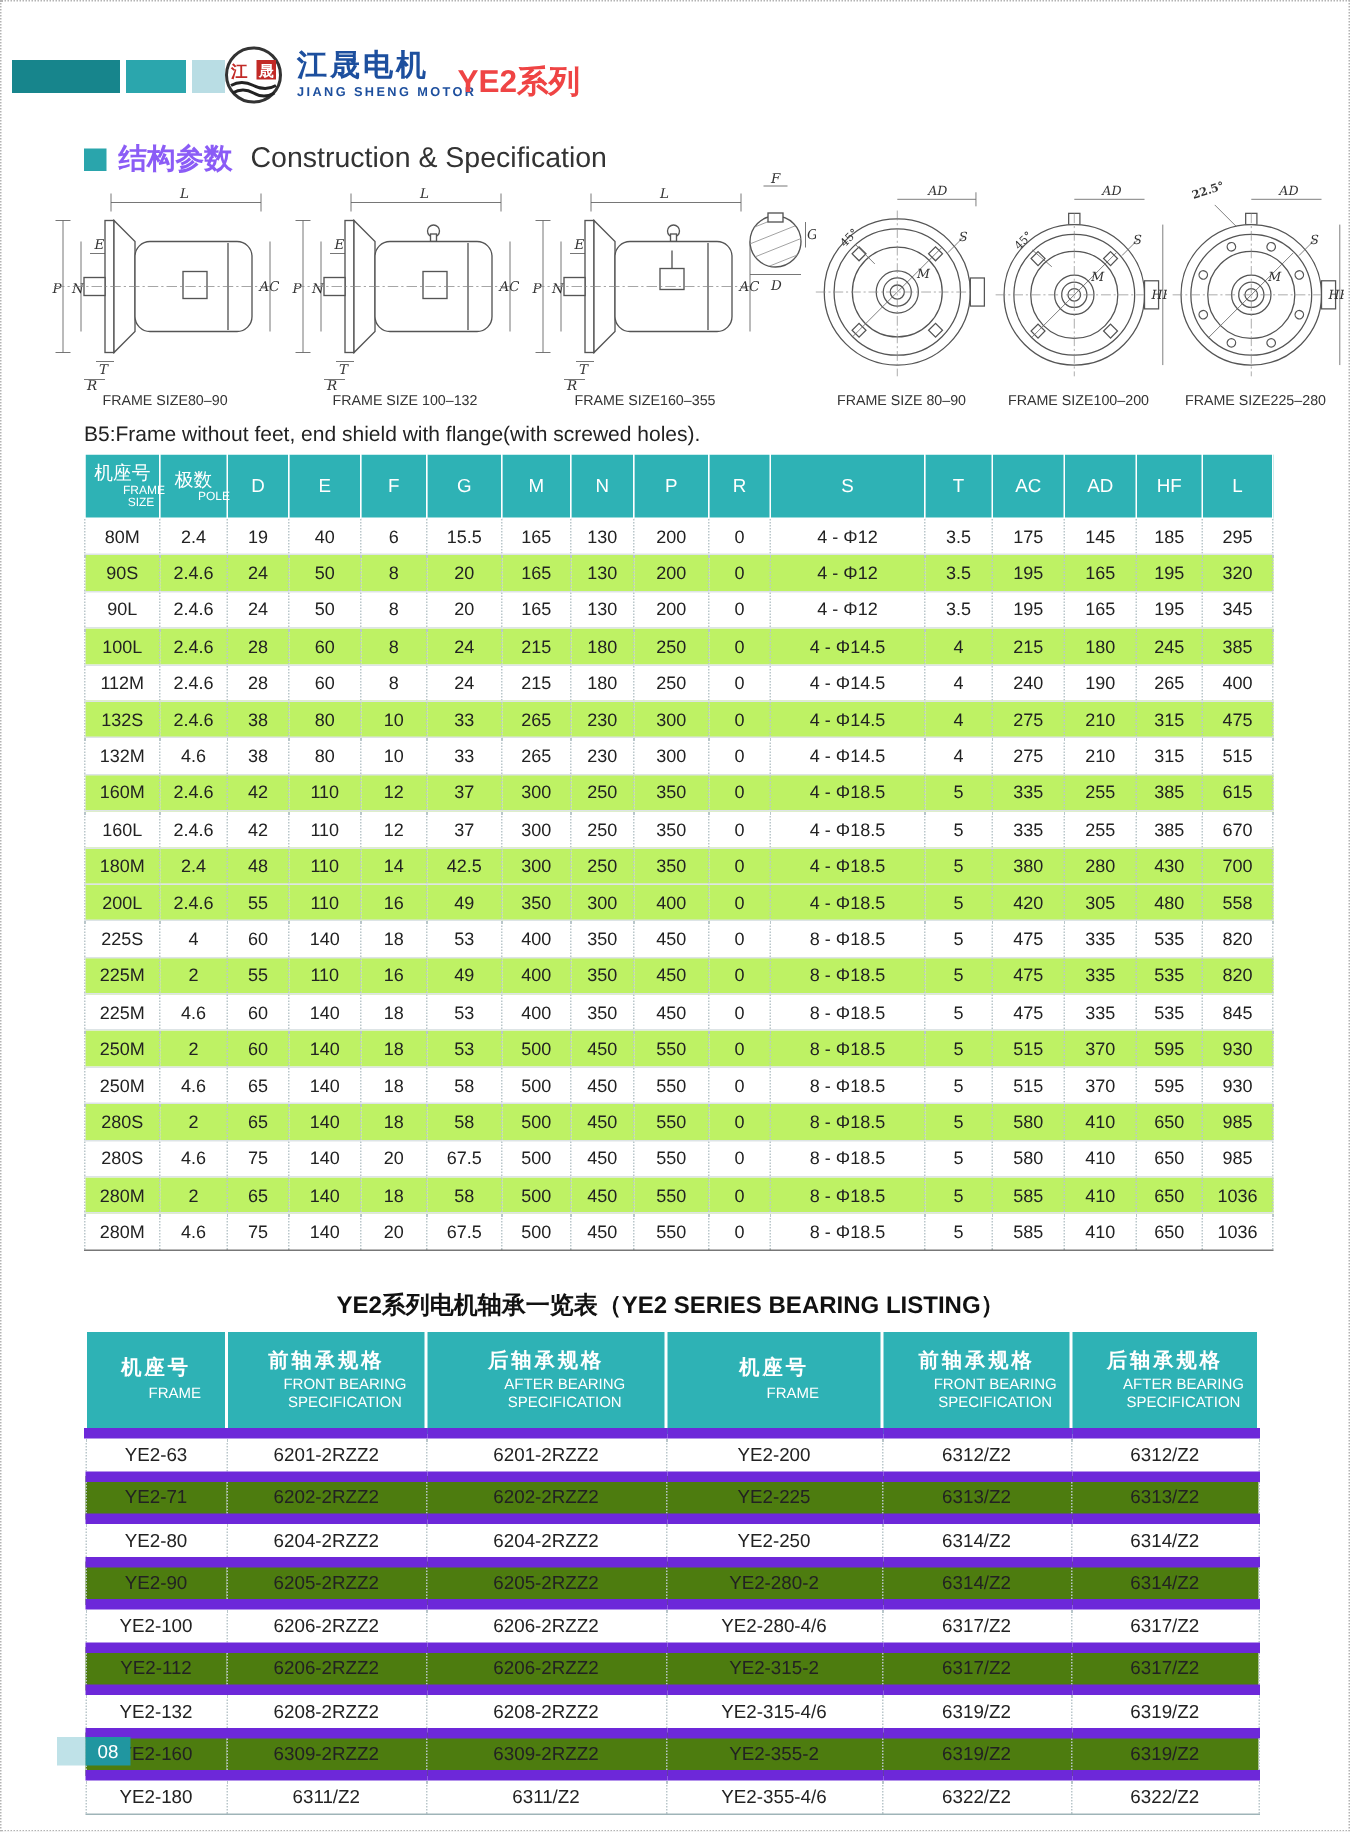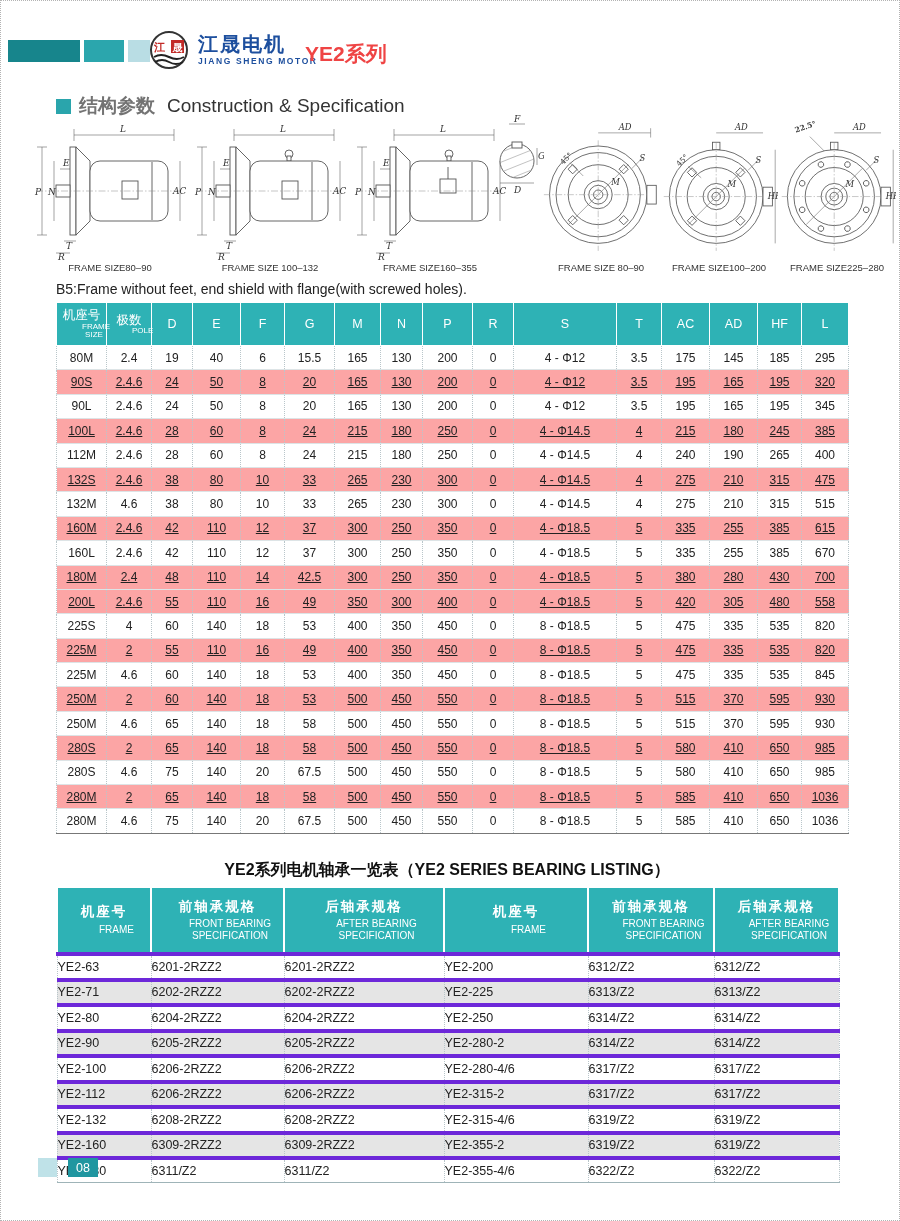--- a/index.html
+++ b/index.html
@@ -14,21 +14,21 @@
   .blk2{width:40px;background:#2ba6ad;}
   .blk3{width:22px;background:#b9dde4;}
   .logo-wrap{position:absolute;top:28px;left:148px;display:flex;align-items:center;gap:8px;}
   .logo-text .cn{font-size:20px;font-weight:bold;color:#1d4f9e;letter-spacing:2px;line-height:1;}
   .logo-text .en{font-size:8.5px;font-weight:bold;color:#1d4f9e;letter-spacing:1.6px;margin-top:2px;}
   .series{position:absolute;top:40px;left:305px;font-size:21px;font-weight:bold;color:#ef4444;}
 
   
   .sec{position:absolute;top:93px;left:56px;display:flex;align-items:center;gap:8px;}
   .sec .sq{width:15px;height:15px;background:#2aa5ac;}
-  .sec .cn{font-size:19px;font-weight:bold;color:#737373;}
+  .sec .cn{font-size:19px;font-weight:bold;color:#8b5cf6;}
   .sec .en{font-size:19px;color:#333;margin-left:4px;}
 
   
   .drawings{position:absolute;top:115px;left:0;width:900px;height:168px;}
   .drw{position:absolute;text-align:center;}
   .drw svg{display:block;}
   .cap{font-size:9.5px;color:#333;margin-top:1px;white-space:nowrap;}
   .tech{stroke:#555;fill:none;stroke-width:0.9;}
   .techf{stroke:#555;fill:#fff;stroke-width:0.9;}
   .dim{stroke:#666;stroke-width:0.6;fill:none;}
@@ -43,38 +43,38 @@
   .spec-wrap{position:absolute;top:302px;left:56px;}
   table{border-collapse:collapse;table-layout:fixed;}
   .spec{width:782px;font-size:12px;border-bottom:1px solid #777;}
   .spec thead th{background:#2eb2b5;color:#fff;border:1px solid #fff;height:42px;
                  font-weight:normal;padding:0;vertical-align:middle;}
   .h-cn{font-size:12.5px;line-height:1.15;}
   .h-en{font-size:8px;line-height:1.05;margin-left:25px;}
   .spec tbody td{text-align:center;height:23.4px;padding:0;
                  border-left:1px dotted #b9c6ca;border-right:1px dotted #b9c6ca;
                  border-top:1px solid #dde4e6;color:#222;}
-  .spec tbody tr.alt{background:#fca5a5;text-decoration:underline;}
+  .spec tbody tr.alt{background:#bef264;}
 
   
   .btitle{position:absolute;top:860px;left:56px;width:782px;text-align:center;
           font-size:16px;font-weight:bold;color:#111;}
   .bear-wrap{position:absolute;top:888px;left:56px;}
   .bear{width:782px;font-size:12.5px;border-bottom:1px solid #9fb4b8;}
   .bear thead th{background:#2eb2b5;color:#fff;border-left:2px solid #fff;border-right:2px solid #fff;
                  height:64px;font-weight:normal;padding:0 4px;vertical-align:middle;}
   .bear .h-cn{font-size:13.5px;font-weight:bold;letter-spacing:2px;margin-bottom:4px;}
   .bear .h-en{font-size:10px;line-height:1.15;}
-  .bear tbody td{text-align:left;height:21.5px;padding:0;
+  .bear tbody td{text-align:center;height:21.5px;padding:0;
                  border-left:1px dotted #b9c6ca;border-right:1px dotted #b9c6ca;
-                 border-top:4px solid #6d28d9;color:#222;}
-  .bear tbody tr.alt{background:#e5e5e5;}
+                 border-top:7px solid #6d28d9;color:#222;}
+  .bear tbody tr.alt{background:#4d7c0f;}
 
   
-  .footer{position:absolute;top:1158px;left:38px;display:flex;gap:11px;align-items:center;}
+  .footer{position:absolute;top:1158px;left:38px;display:flex;gap:0;align-items:center;}
   .f-sq{width:19px;height:19px;background:#bfe2e8;}
   .f-pg{width:30px;height:19px;background:#2096a0;color:#fff;font-size:12.5px;
         display:flex;align-items:center;justify-content:center;}
 </style>
 </head>
 <body>
 
 <div class="page">
 
   <div class="brandbar">

